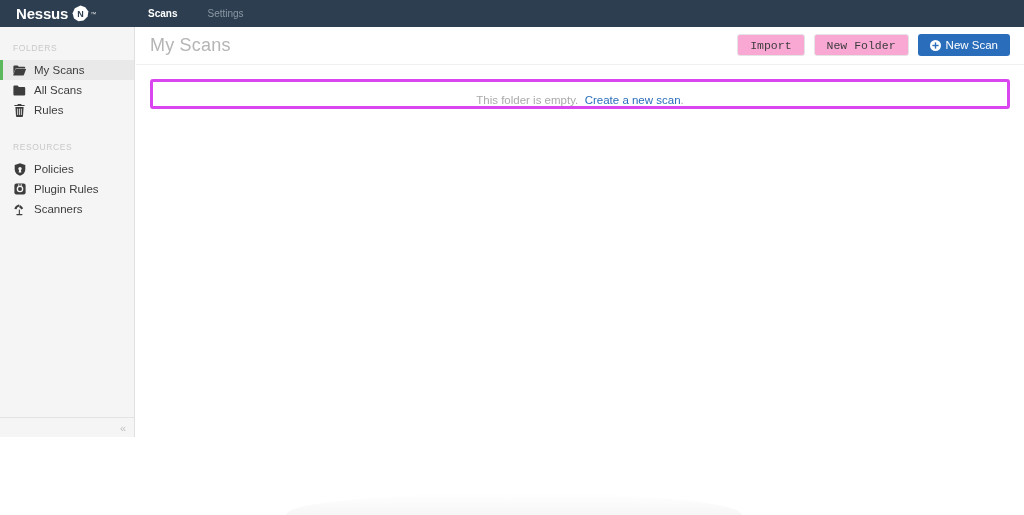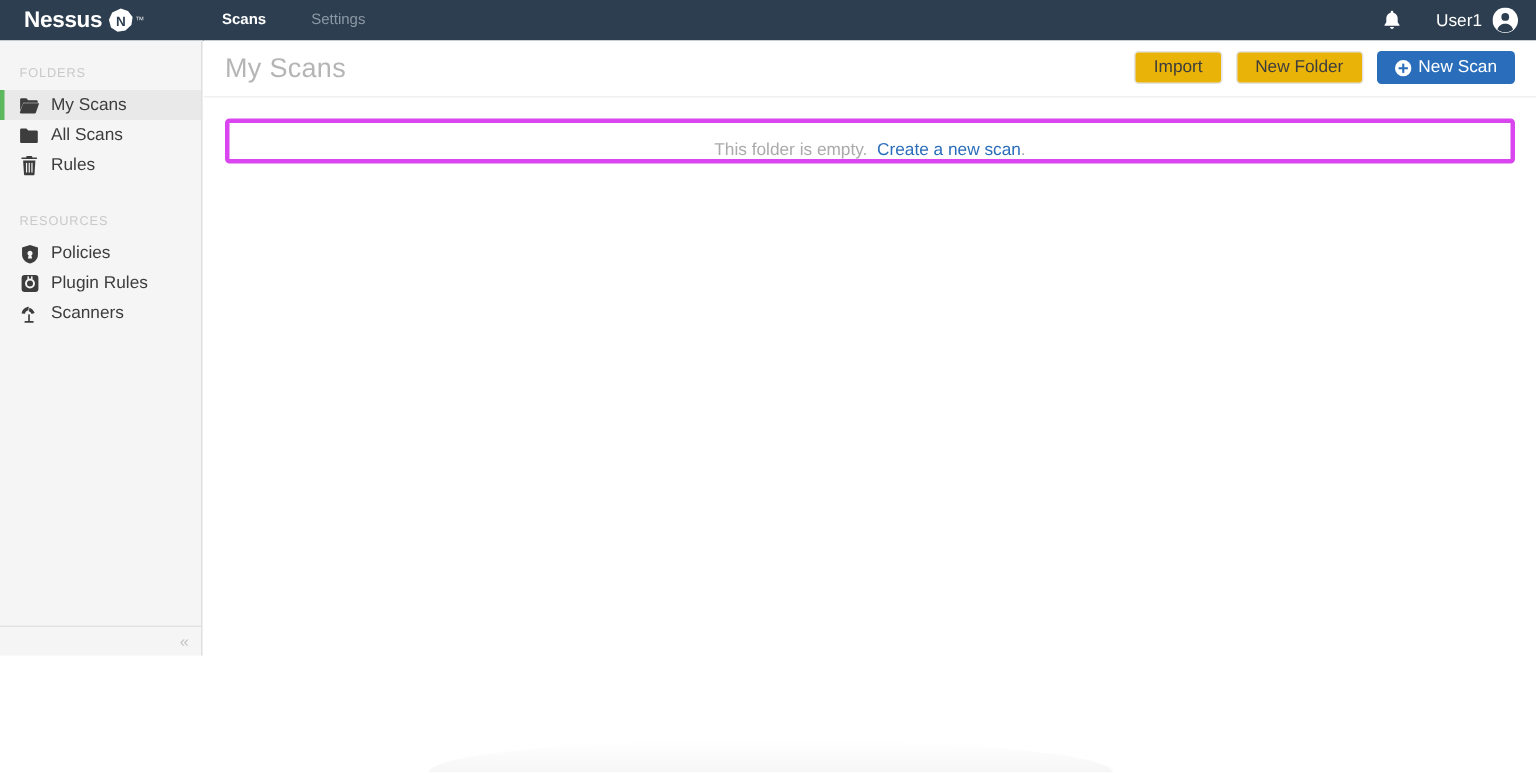--- a/index.html
+++ b/index.html
@@ -107,21 +107,21 @@
   .header-actions {
     position: absolute; right: 14px; top: 7px;
     display: flex; align-items: center;
   }
   .btn {
     height: 22px; border-radius: 3px; font-size: 11.5px;
     display: flex; align-items: center; justify-content: center;
     padding: 0 12px; margin-left: 9px; cursor: pointer;
     border: 1px solid transparent; white-space: nowrap;
   }
-  .btn-default { background: #eab308; color: #3d3d3d; border-color: #e4e4e4; }
+  .btn-default { background: #f9a8d4; color: #3d3d3d; border-color: #e4e4e4; font-family: Liberation Mono, monospace; }
   .btn-primary { background: #2a6ebb; color: #ffffff; padding: 0 11px; }
   .btn-primary .plus-icon { width: 11px; height: 11px; margin-right: 5px; }
 
   .content-body { padding: 14px 14px 0 14px; }
   .empty-panel {
     border: 3px solid #d946ef; border-radius: 3px;
     background: #ffffff; height: 30px;
     display: flex; align-items: flex-end; justify-content: center;
   }
   .empty-text { font-size: 11.5px; color: #aaaaaa; }
@@ -150,36 +150,20 @@
         </svg>
       </span>
       <span class="brand-tm">™</span>
     </div>
 
     <div class="nav-links">
       <span class="nav-link active">Scans</span>
       <span class="nav-link">Settings</span>
     </div>
 
-    <div class="topnav-right">
-      <span class="bell-icon">
-        <svg width="14" height="15" viewBox="0 0 14 15">
-          <path d="M7 1.2c-.5 0-.9.4-.9.9v.4C4.4 2.9 3.2 4.4 3.2 6.2v2.6L2 10.6v.6h10v-.6l-1.2-1.8V6.2c0-1.8-1.2-3.3-2.9-3.7v-.4c0-.5-.4-.9-.9-.9z" fill="#ffffff"></path>
-          <path d="M5.7 12c0 .7.6 1.3 1.3 1.3s1.3-.6 1.3-1.3H5.7z" fill="#ffffff"></path>
-        </svg>
-      </span>
-      <span class="user-name">User1</span>
-      <span class="avatar-icon">
-        <svg width="17" height="17" viewBox="0 0 17 17">
-          <circle cx="8.5" cy="8.5" r="8.5" fill="#ffffff"></circle>
-          <circle cx="8.5" cy="6.3" r="2.6" fill="#2c3e50"></circle>
-          <path d="M3.3 14.6c.7-2.4 2.8-3.7 5.2-3.7s4.5 1.3 5.2 3.7c-1.4 1.2-3.2 1.9-5.2 1.9s-3.8-.7-5.2-1.9z" fill="#2c3e50"></path>
-        </svg>
-      </span>
-    </div>
   </div>
 
   <div class="sidebar">
 
     <div class="side-section-title">FOLDERS</div>
 
     <div class="side-item active">
       <span class="side-item-icon">
         <svg width="13" height="11" viewBox="0 0 13 11">
           <path d="M0.4 1.4c0-.5.4-.9.9-.9h3.3l1.2 1.3h5.5c.5 0 .9.4.9.9v.8H2.6L0.4 8.7V1.4z" fill="#3d3d3d"></path>

